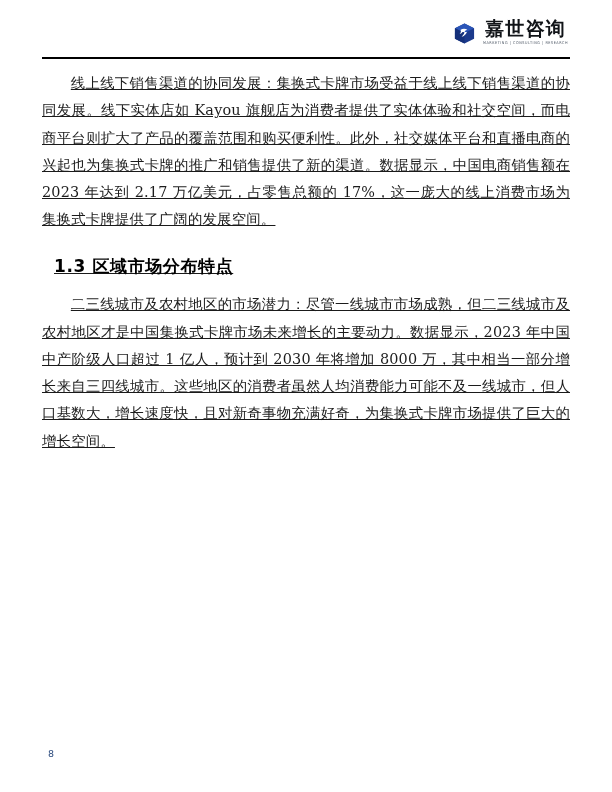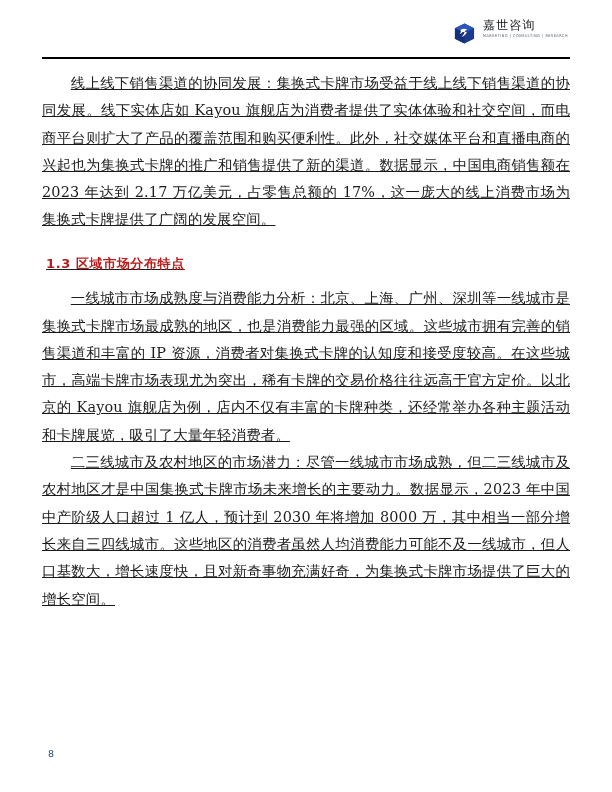--- a/index.html
+++ b/index.html
@@ -50,26 +50,27 @@
   }
 
   .logo-text-wrap {
     display: flex;
     flex-direction: column;
     align-items: stretch;
   }
 
   .logo-name {
     font-family: "DejaVu Sans", "Liberation Sans", sans-serif;
-    font-size: 12px;
-    font-weight: 400;
+    font-size: 19px;
+    font-weight: 700;
     letter-spacing: 1.2px;
     color: #111418;
     line-height: 1.05;
     white-space: nowrap;
+    text-align: center;
   }
 
   .logo-tagline {
     font-family: "DejaVu Sans", "Liberation Sans", sans-serif;
     font-size: 3.4px;
     letter-spacing: 0.55px;
     color: #4b5563;
     line-height: 1;
     margin-top: 3.5px;
     white-space: nowrap;
@@ -103,25 +104,25 @@
     text-indent: 2em;
     color: #1c1c1c;
     letter-spacing: 0.2px;
     margin: 0;
   }
 
   p.para + p.para { margin-top: 0px; }
 
   h2.section-heading {
     font-family: "DejaVu Sans", "Liberation Sans", sans-serif;
-    font-size: 13px;
+    font-size: 17px;
     font-weight: 700;
-    color: #b91c1c;
+    color: #000000;
     letter-spacing: 0.6px;
-    margin: 20px 0 12px 4px;
+    margin: 20px 0 12px 12px;
     line-height: 1.5;
   }
 
   .para-group { margin-top: 0; }
 
   
   .page-number {
     position: absolute;
     left: 48px;
     top: 748px;
@@ -151,21 +152,20 @@
     <div class="header-rule"></div>
   </div>
 
   <div class="content">
 
     <p class="para">线上线下销售渠道的协同发展：集换式卡牌市场受益于线上线下销售渠道的协同发展。线下实体店如 Kayou 旗舰店为消费者提供了实体体验和社交空间，而电商平台则扩大了产品的覆盖范围和购买便利性。此外，社交媒体平台和直播电商的兴起也为集换式卡牌的推广和销售提供了新的渠道。数据显示，中国电商销售额在 2023 年达到 2.17 万亿美元，占零售总额的 17%，这一庞大的线上消费市场为集换式卡牌提供了广阔的发展空间。</p>
 
     <h2 class="section-heading">1.3 区域市场分布特点</h2>
 
     <div class="para-group">
-      <p class="para">一线城市市场成熟度与消费能力分析：北京、上海、广州、深圳等一线城市是集换式卡牌市场最成熟的地区，也是消费能力最强的区域。这些城市拥有完善的销售渠道和丰富的 IP 资源，消费者对集换式卡牌的认知度和接受度较高。在这些城市，高端卡牌市场表现尤为突出，稀有卡牌的交易价格往往远高于官方定价。以北京的 Kayou 旗舰店为例，店内不仅有丰富的卡牌种类，还经常举办各种主题活动和卡牌展览，吸引了大量年轻消费者。</p>
       <p class="para">二三线城市及农村地区的市场潜力：尽管一线城市市场成熟，但二三线城市及农村地区才是中国集换式卡牌市场未来增长的主要动力。数据显示，2023 年中国中产阶级人口超过 1 亿人，预计到 2030 年将增加 8000 万，其中相当一部分增长来自三四线城市。这些地区的消费者虽然人均消费能力可能不及一线城市，但人口基数大，增长速度快，且对新奇事物充满好奇，为集换式卡牌市场提供了巨大的增长空间。</p>
     </div>
 
   </div>
 
   <div class="page-number">8</div>
 
 </div>
 
 </body></html>

